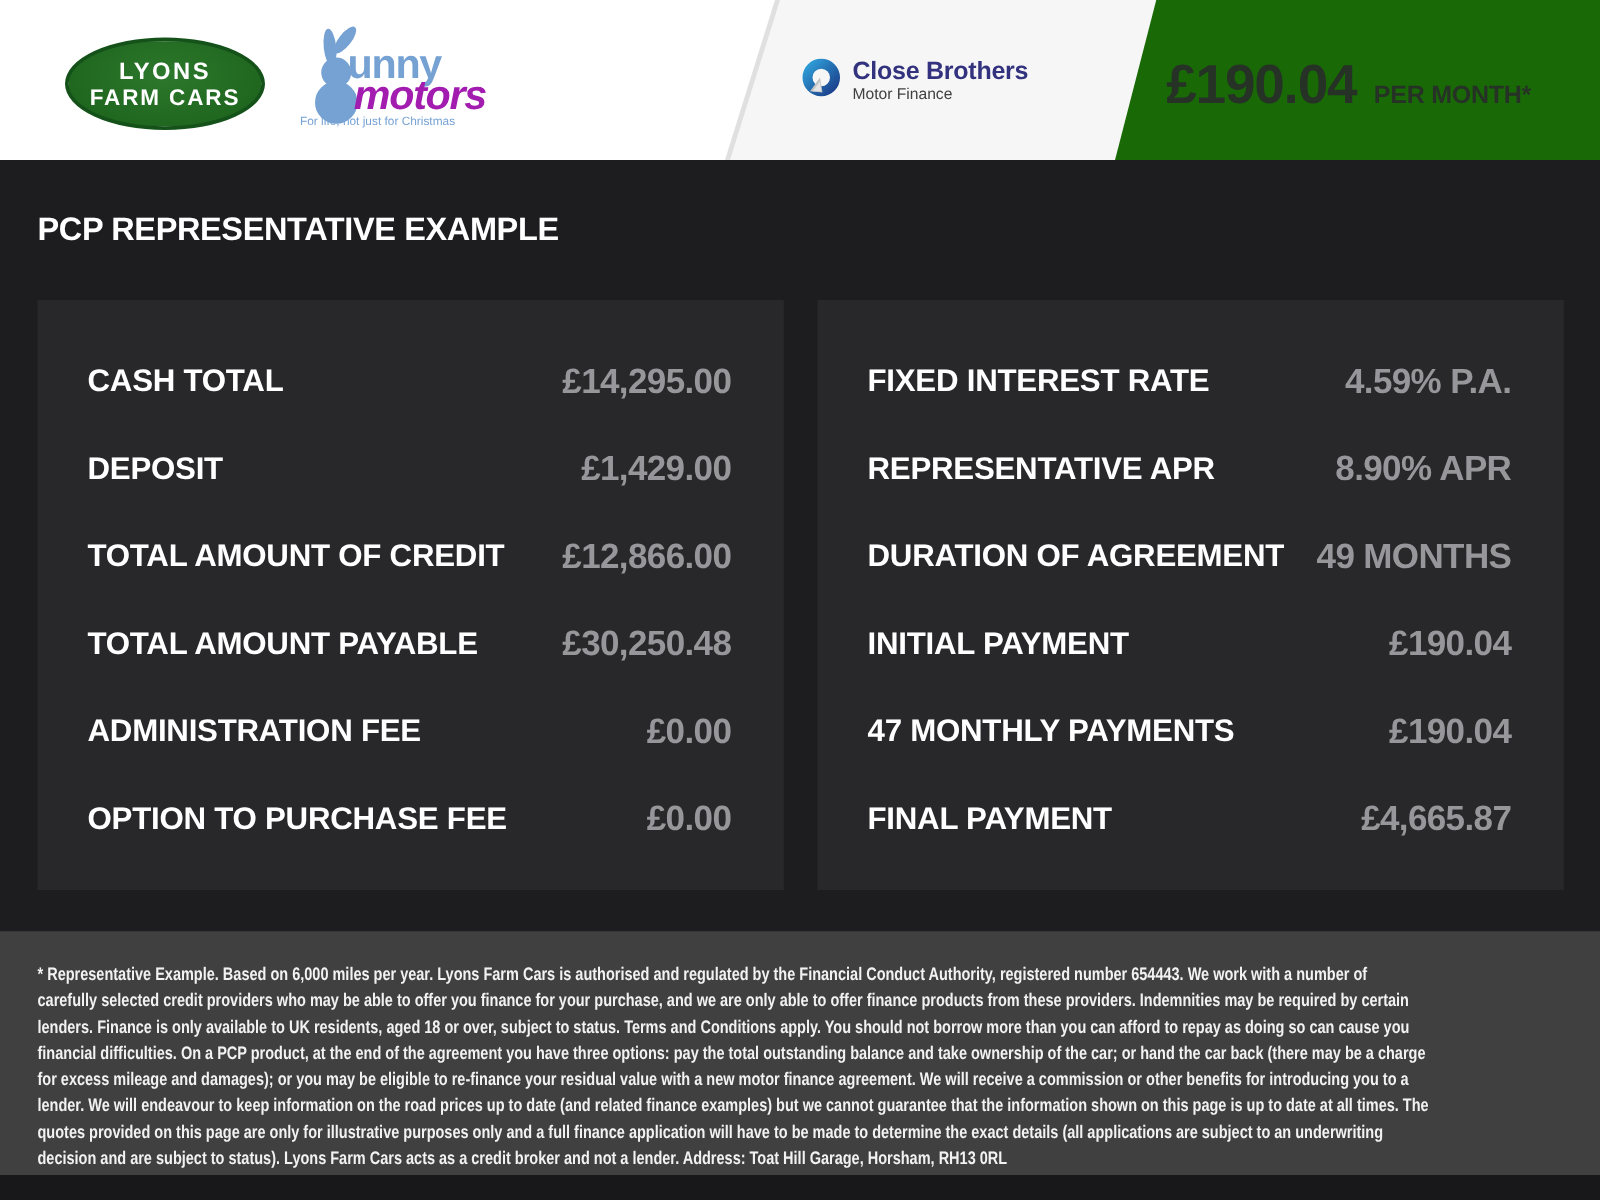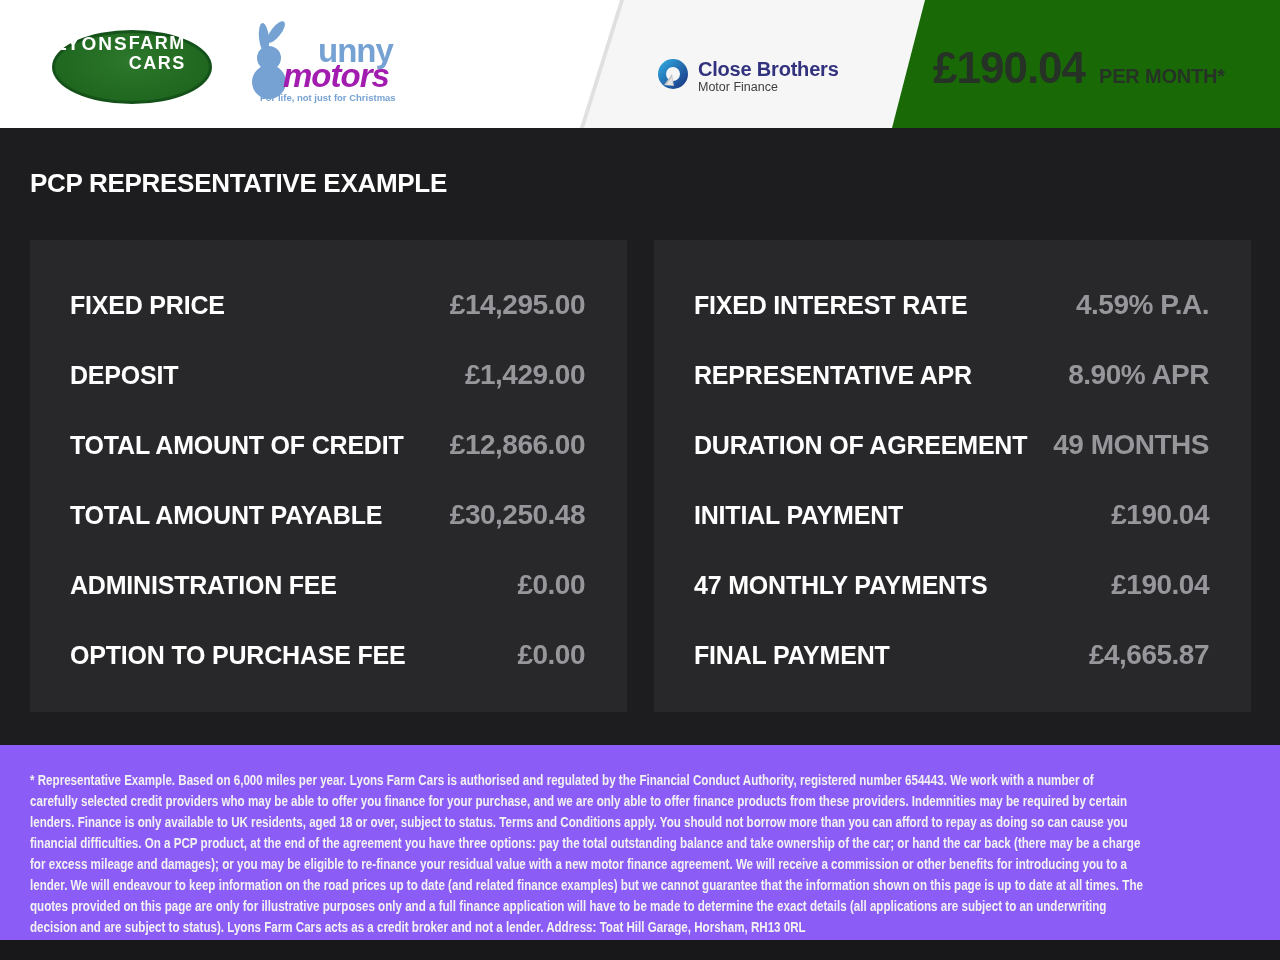--- a/index.html
+++ b/index.html
@@ -12,33 +12,33 @@
     background:#f6f6f6; clip-path:polygon(623px 0, 925px 0, 892px 128px, 580px 128px); }
   .header-divider { position:absolute; left:0; top:0; width:1280px; height:128px;
     background:#e0e0e0; clip-path:polygon(620px 0, 624px 0, 584px 128px, 580px 128px); }
   .header-green { position:absolute; left:0; top:0; width:1280px; height:128px;
     background:#196a06; clip-path:polygon(925px 0, 1280px 0, 1280px 128px, 892px 128px); }
 
   
   .lyons-logo { position:absolute; left:52px; top:30px; width:160px; height:74px;
     background:radial-gradient(ellipse at 50% 40%, #2c782c 0%, #20671f 70%, #1a5c19 100%);
     border:3px solid #14521a; border-radius:50%;
-    display:flex; flex-direction:row; justify-content:center; }
+    display:flex; flex-direction:column; align-items:center; justify-content:center; }
   .lyons-line1 { color:#fff; font-weight:bold; font-size:19px; letter-spacing:2px; line-height:21px; }
   .lyons-line2 { color:#fff; font-weight:bold; font-size:18px; letter-spacing:1.5px; line-height:20px; }
 
   
   .bunny-logo { position:absolute; left:238px; top:20px; width:150px; height:90px; color:#76a2d3; }
   .bunny-icon { position:absolute; left:0; top:0; }
-  .bunny-word1 { position:absolute; left:40px; top:12px; font-size:33px; font-weight:bold; letter-spacing:-1px; color:#76a2d3;margin-left:40px; }
+  .bunny-word1 { position:absolute; left:40px; top:12px; font-size:33px; font-weight:bold; letter-spacing:-1px; color:#76a2d3; }
   .bunny-word2 { position:absolute; left:45px; top:37px; font-size:33px; font-weight:bold; letter-spacing:-1px; color:#a21caf;font-style:italic; }
-  .bunny-tagline { position:absolute; left:2px; top:72px; font-size:9.5px; font-weight:bold; color:#76a2d3; white-space:nowrap;margin-left:20px; }
+  .bunny-tagline { position:absolute; left:2px; top:72px; font-size:9.5px; font-weight:normal; color:#76a2d3; white-space:nowrap; }
 
   
-  .cb-logo { position:absolute; left:656px; top:46px; display:flex; align-items:flex-start;margin-top:12px; }
+  .cb-logo { position:absolute; left:640px; top:46px; display:flex; align-items:flex-start; }
   .cb-icon { width:34px; height:34px; margin-right:8px; }
   .cb-text {}
   .cb-name { color:#32327e; font-size:20px; font-weight:bold; letter-spacing:-0.2px; line-height:22px; }
   .cb-sub { color:#404040; font-size:12.5px; line-height:15px; }
 
   
   .price-banner { position:absolute; left:933px; top:0; height:128px; display:flex; align-items:baseline; padding-top:40px; }
   .price-amount { font-size:44px; font-weight:bold; letter-spacing:-1px; color:#263226; line-height:56px; }
   .price-suffix { font-size:20px; font-weight:bold; letter-spacing:-0.2px; color:#263226; margin-left:14px; }
 
@@ -47,21 +47,21 @@
   .page-title { position:absolute; left:30px; top:40px; color:#ffffff; font-size:26px; font-weight:bold; letter-spacing:-0.3px;text-align:center; }
 
   .panel { position:absolute; top:112px; width:597px; height:472px; background:#28282b; padding:30px 42px 0 40px; }
   .panel-left { left:30px; }
   .panel-right { left:654px; }
   .finance-row { height:70px; display:flex; align-items:center; justify-content:space-between; }
   .row-label { color:#ffffff; font-size:25px; font-weight:bold; letter-spacing:-0.2px; white-space:nowrap; }
   .row-value { color:#97979b; font-size:28px; font-weight:bold; letter-spacing:-0.5px; white-space:nowrap; }
 
   
-  .footer { position:absolute; left:0; top:745px; width:1280px; height:195px; background:#8b5cf6; }
+  .footer { position:absolute; left:0; top:745px; width:1280px; height:195px; background:#404040; }
   .fine-print { position:absolute; left:30px; top:25px; width:1392px;
     transform:scaleX(0.8); transform-origin:0 0;
     color:#f2f2f2; font-size:14.5px; font-weight:bold; line-height:21px; }
   .bottom-strip { position:absolute; left:0; top:940px; width:1280px; height:20px; background:#18181a; }
 </style>
 </head>
 <body>
 
 <div class="header">
   <div class="header-offwhite"></div>
@@ -109,21 +109,21 @@
     <span class="price-amount">£190.04</span>
     <span class="price-suffix">PER MONTH*</span>
   </div>
 </div>
 
 <div class="main">
   <div class="page-title">PCP REPRESENTATIVE EXAMPLE</div>
 
   <div class="panel panel-left">
     <div class="finance-row">
-      <span class="row-label">FIXED PRICE</span>
+      <span class="row-label">CASH TOTAL</span>
       <span class="row-value">£14,295.00</span>
     </div>
     <div class="finance-row">
       <span class="row-label">DEPOSIT</span>
       <span class="row-value">£1,429.00</span>
     </div>
     <div class="finance-row">
       <span class="row-label">TOTAL AMOUNT OF CREDIT</span>
       <span class="row-value">£12,866.00</span>
     </div>

